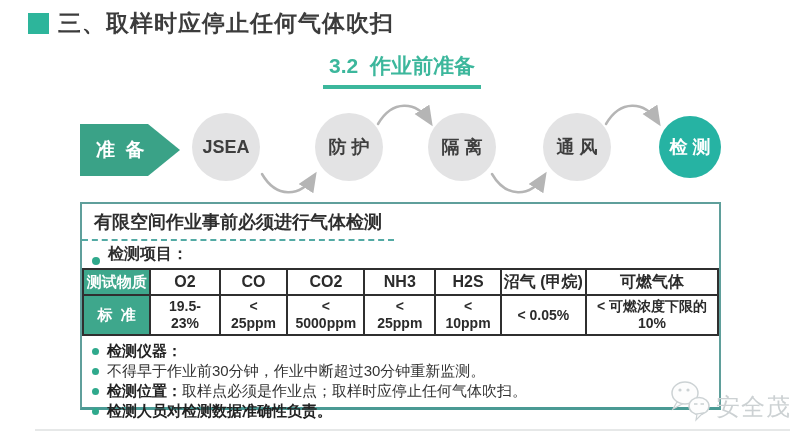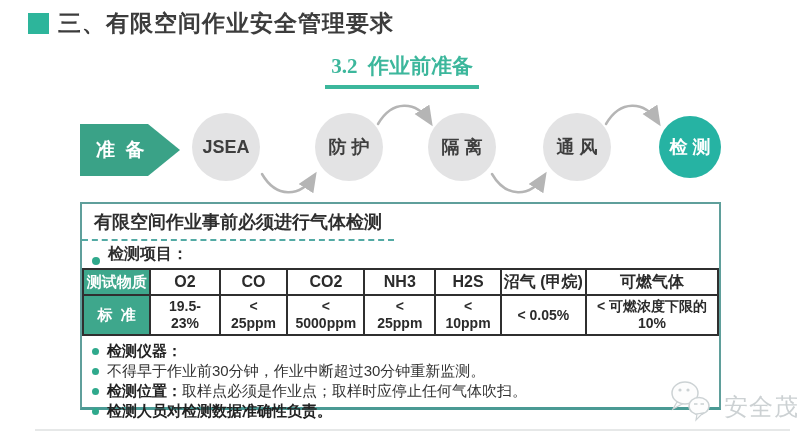--- a/index.html
+++ b/index.html
@@ -5,21 +5,21 @@
   html,body{margin:0;padding:0;}
   body{width:804px;height:436px;background:#ffffff;font-family:"Liberation Sans","DejaVu Sans",sans-serif;overflow:hidden;}
   .slide{position:relative;width:804px;height:436px;background:#fff;}
   .ws-pre{white-space:pre;}
 
   
   .hdr-square{position:absolute;left:28px;top:13px;width:21px;height:21px;background:#2db59b;}
   .hdr-title{position:absolute;left:58px;top:8px;font-size:23px;font-weight:bold;color:#3c3c3c;letter-spacing:1px;}
 
   
-  .subtitle-wrap{position:absolute;left:0;top:52px;width:804px;text-align:center;font-family:Liberation Serif, serif;}
+  .subtitle-wrap{position:absolute;left:0;top:52px;width:804px;text-align:center;}
   .subtitle{display:inline-block;font-size:21px;font-weight:bold;color:#3cb79c;padding:0 6px 5px 6px;border-bottom:4px solid #3cb79c;}
 
   
   .flow-start{position:absolute;left:80px;top:124px;width:100px;height:52px;background:#3aa287;
     clip-path:polygon(0 0,68% 0,100% 50%,68% 100%,0 100%);
     display:flex;align-items:center;padding-left:16px;box-sizing:border-box;
     color:#fff;font-size:19px;font-weight:bold;}
   .fc{position:absolute;width:68px;height:68px;border-radius:50%;background:#e3e3e4;
     display:flex;align-items:center;justify-content:center;
     font-size:18px;font-weight:bold;color:#3e3e3e;}
@@ -46,39 +46,39 @@
 
   
   .notes{margin:5px 0 0 10px;}
   .note{display:flex;align-items:flex-start;line-height:20px;font-size:15px;color:#333;}
   .note .dot{margin-top:7px;width:7px;height:7px;}
   .nlabel{font-weight:bold;color:#222;flex:0 0 auto;}
   .ntext{color:#333;}
 
   
   .wm{position:absolute;left:666px;top:378px;display:flex;align-items:center;}
-  .wm-text{font-size:24px;color:#ccd1d3;letter-spacing:1px;margin-left:10px;margin-top:10px;}
+  .wm-text{font-size:24px;color:#ccd1d3;letter-spacing:1px;margin-left:2px;margin-top:10px;}
   .page-edge{position:absolute;left:35px;top:429px;width:755px;height:2px;background:#e6e8e8;}
   .defs-svg{position:absolute;width:0;height:0;}
 </style>
 </head>
 <body>
 
 <div class="slide">
 
   <svg class="defs-svg" aria-hidden="true">
     <defs>
       <marker id="ah" orient="auto" markerWidth="9" markerHeight="9" refX="6" refY="3.5">
         <path d="M0,0 L8,3.5 L0,7 Z" fill="#b5b5b5"></path>
       </marker>
     </defs>
   </svg>
 
   <div class="hdr-square"></div>
-  <div class="hdr-title">三、有限空间作业安全管理要求</div>
+  <div class="hdr-title">三、取样时应停止任何气体吹扫</div>
 
   <div class="subtitle-wrap">
     <span class="subtitle ws-pre">3.2  作业前准备</span>
   </div>
 
   <div class="flow-start ws-pre">准  备</div>
 
   <div class="fc ws-pre" style="left:192px;top:113px;">JSEA</div>
   <div class="fc ws-pre" style="left:315px;top:113px;">防 护</div>
   <div class="fc ws-pre" style="left:428px;top:113px;">隔 离</div>

